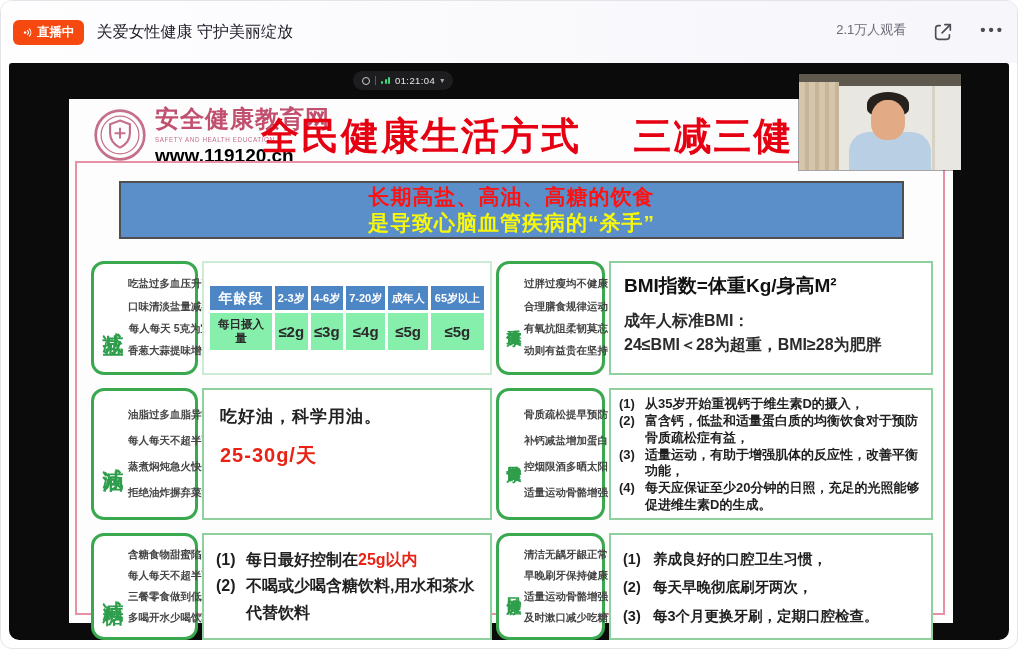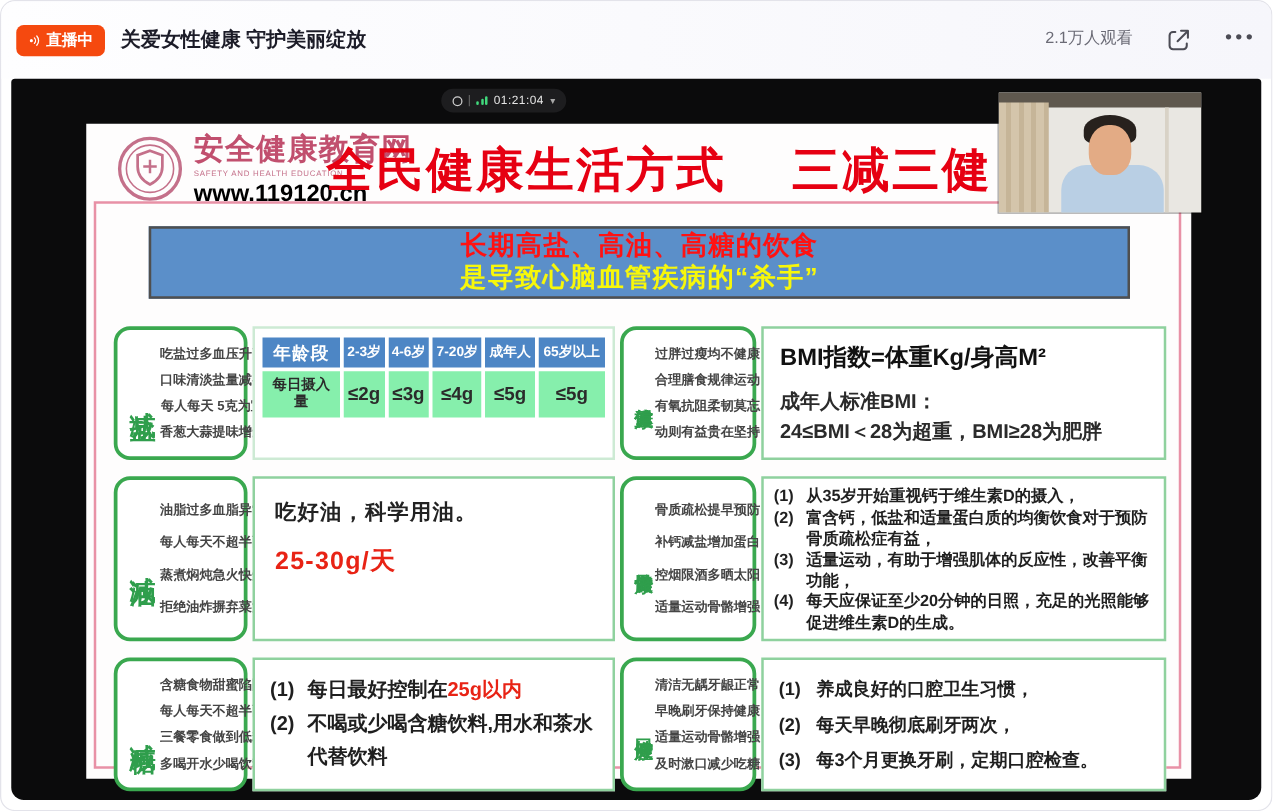--- a/index.html
+++ b/index.html
@@ -7,21 +7,21 @@
   body { font-family:"Liberation Sans","DejaVu Sans",sans-serif; }
 
   .page { position:relative; width:1018px; height:649px; border:1px solid #e3e3ea;
           border-radius:12px; background:#fff; overflow:hidden; }
 
   
   .topbar { height:62px; display:flex; align-items:center; padding:0 12px;
             background:linear-gradient(90deg,#fefeff 0%,#f6f6fb 100%); }
   .live-badge { display:flex; align-items:center; gap:4px; background:#f5490f; color:#fff;
                 font-size:12.5px; font-weight:700; padding:4px 9px; border-radius:6px; }
-  .room-title { margin-left:13px; font-size:16px; font-weight:700; color:#1c1c28; }
+  .room-title { margin-left:13px; font-size:16px; font-weight:400; color:#1c1c28; }
   .topbar-right { margin-left:auto; display:flex; align-items:flex-start; gap:26px; }
   .viewers { font-size:13px; color:#6b6b76; }
   .icon-btn { background:none; border:none; cursor:pointer; display:flex; align-items:center; }
   .more-dots { font-size:15px; color:#4c4c55; letter-spacing:3px; font-weight:700; }
 
   
   .video { position:absolute; left:8px; right:8px; top:62px; bottom:8px;
            background:#0b0b0c; border-radius:3px 3px 10px 10px; overflow:hidden; }
 
   .pill { position:absolute; left:344px; top:8px; height:19px; display:flex; align-items:center;
@@ -66,21 +66,21 @@
             text-align:center; margin:0 1px; letter-spacing:2px; }
   .vlabel.big { font-size:21px; }
   .vlabel.small { font-size:15px; letter-spacing:0; }
   .llines { flex:1; display:flex; flex-direction:column; justify-content:space-evenly;
             height:100%; }
   .llines div { font-size:10.5px; color:#454545; font-weight:600; white-space:nowrap; text-align:center; }
 
   
   .cbox { border:2px solid #8fd19e; background:#fff; }
 
-  .tbox { border-color:#cdead4; padding:4px 3px; }
+  .tbox { border-color:#cdead4; padding:20px 3px; }
   table.salt { width:100%; border-collapse:separate; border-spacing:3px; }
   table.salt th { background:#4d86c5; color:#fff; font-weight:800; font-size:11px;
                   line-height:1.15; padding:4px 1px; vertical-align:middle; }
   table.salt th.age { font-size:14px; width:62px; letter-spacing:1px; }
   table.salt td { background:#86efac; color:#2b2b2b; font-weight:800; font-size:15px;
                   text-align:center; padding:7px 1px; }
   table.salt td.rowlab { font-size:11.5px; line-height:1.25; padding:4px 6px; }
 
   .oilbox { padding:15px 16px; }
   .oilbox .t1 { font-size:17px; font-weight:800; color:#222; letter-spacing:1px; }

